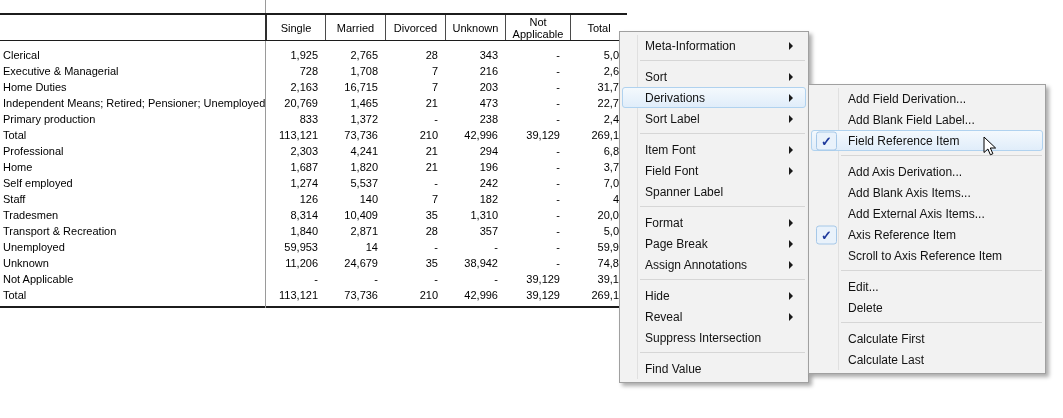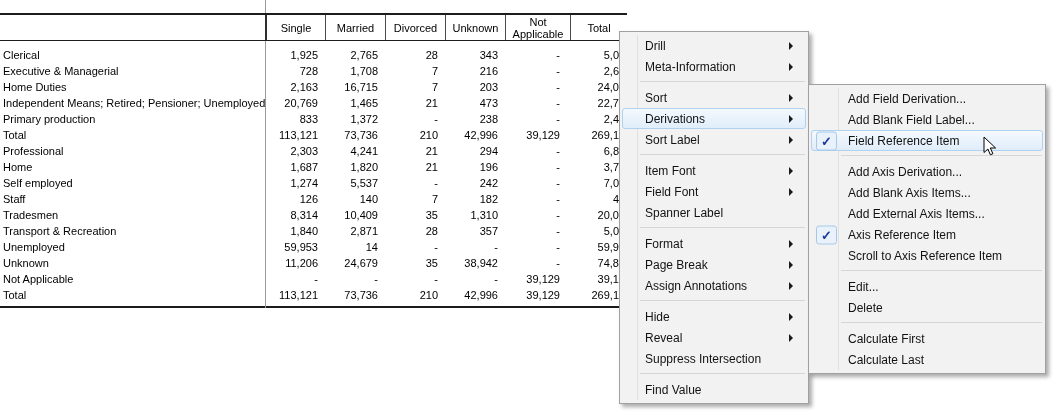--- a/index.html
+++ b/index.html
@@ -108,21 +108,21 @@
           <div class="td v4">-</div>
           <div class="td v5">2,6</div>
         </div>
         <div class="tr">
           <div class="td-label">Home Duties</div>
           <div class="td v0">2,163</div>
           <div class="td v1">16,715</div>
           <div class="td v2">7</div>
           <div class="td v3">203</div>
           <div class="td v4">-</div>
-          <div class="td v5">24,0</div>
+          <div class="td v5">31,7</div>
         </div>
         <div class="tr">
           <div class="td-label">Independent Means; Retired; Pensioner; Unemployed</div>
           <div class="td v0">20,769</div>
           <div class="td v1">1,465</div>
           <div class="td v2">21</div>
           <div class="td v3">473</div>
           <div class="td v4">-</div>
           <div class="td v5">22,7</div>
         </div>
@@ -232,24 +232,20 @@
           <div class="td v2">210</div>
           <div class="td v3">42,996</div>
           <div class="td v4">39,129</div>
           <div class="td v5">269,1</div>
         </div>
       </div>
   </div>
 
   <div class="menu" id="main-menu">
       <div class="menu-item">
-        <span>Drill</span>
-        <span class="submenu-arrow"></span>
-      </div>
-      <div class="menu-item">
         <span>Meta-Information</span>
         <span class="submenu-arrow"></span>
       </div>
       <div class="menu-sep"></div>
       <div class="menu-item">
         <span>Sort</span>
         <span class="submenu-arrow"></span>
       </div>
       <div class="menu-item hl">
         <span>Derivations</span>

